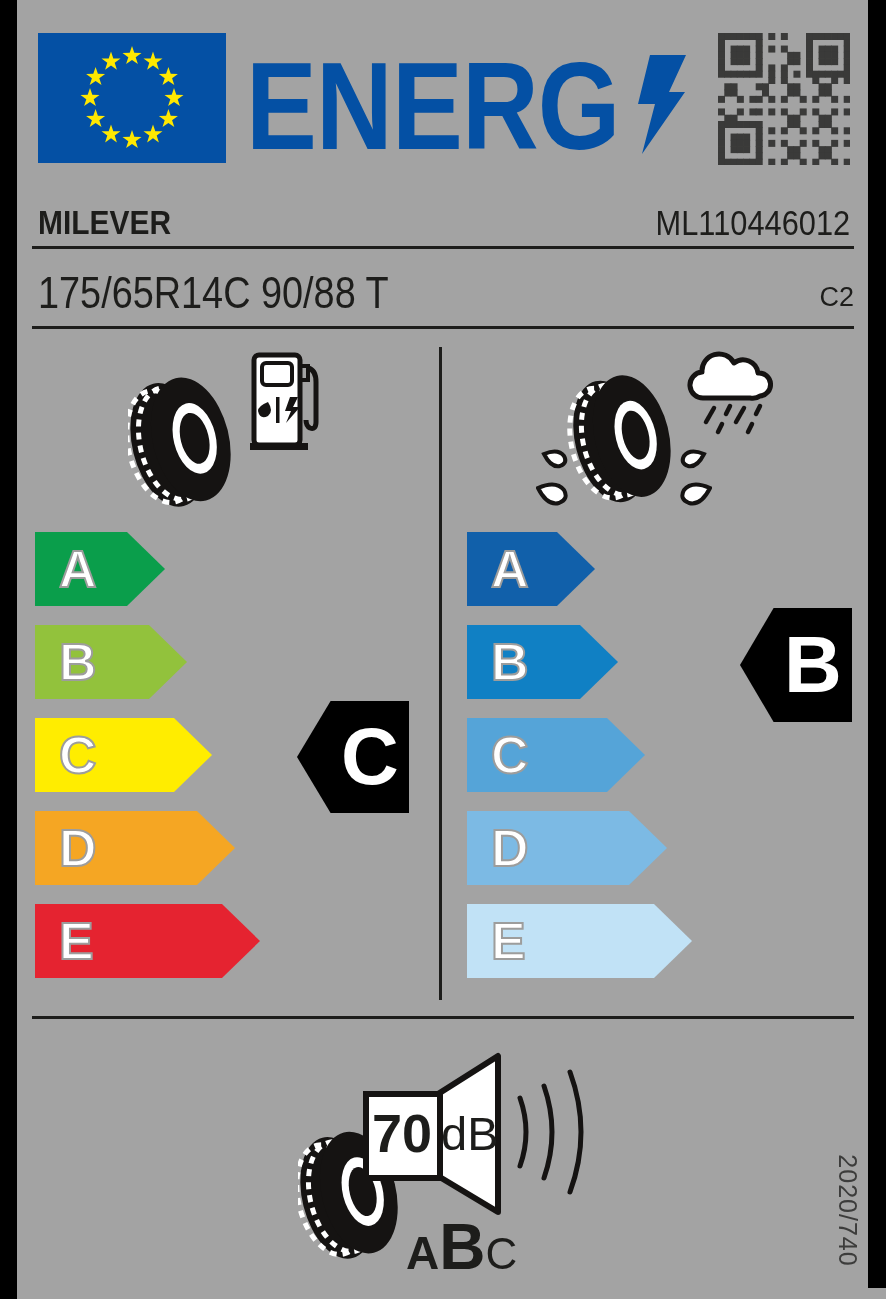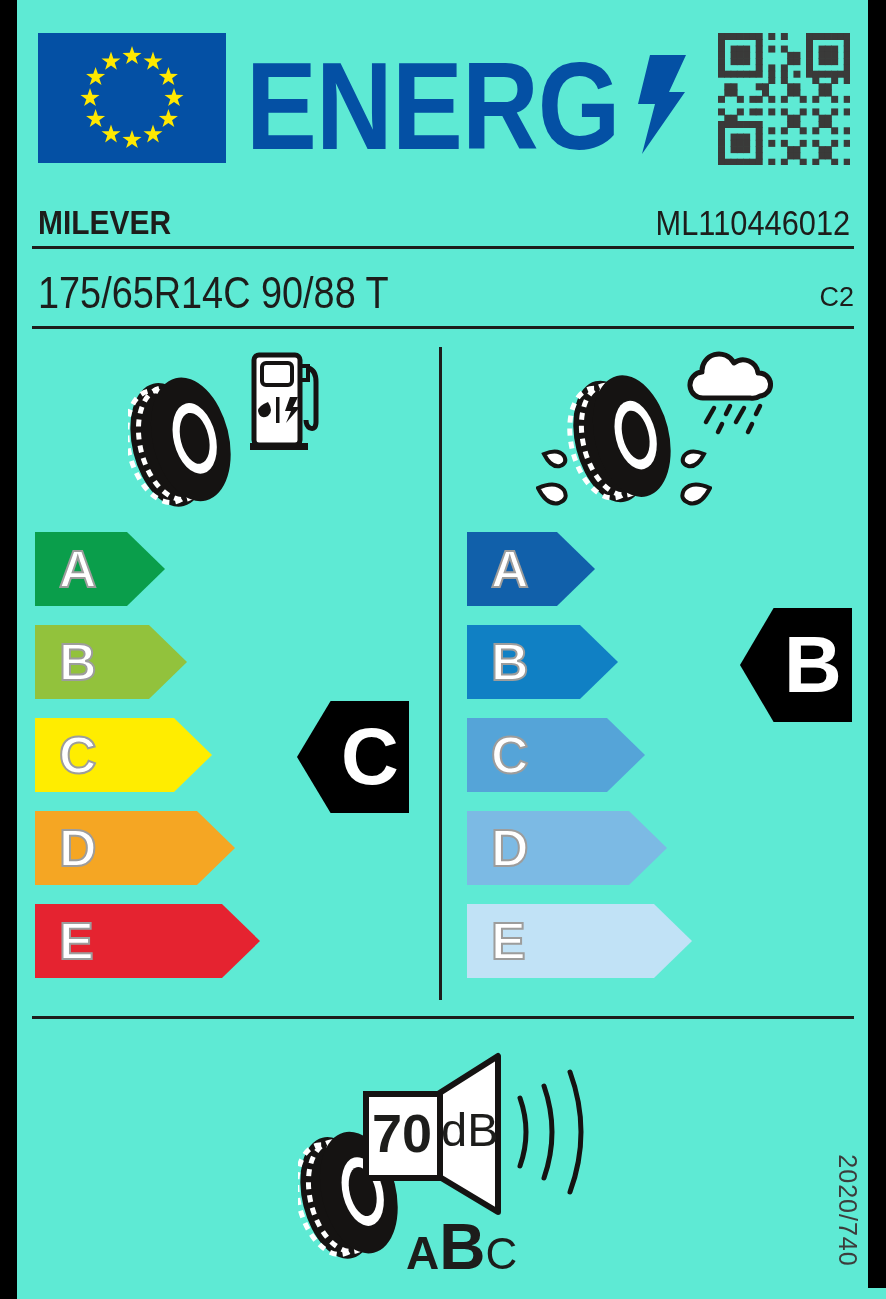--- a/index.html
+++ b/index.html
@@ -1,17 +1,17 @@
 <!DOCTYPE html>
 <html><head>
 <meta charset="utf-8">
 <style>
   html,body{margin:0;padding:0;background:#888;}
   #label{
-    position:relative;width:886px;height:1299px;background:#5eead4;
+    position:relative;width:886px;height:1299px;background:#a3a3a3;
     font-family:"Liberation Sans",sans-serif;color:#1d1d1b;overflow:hidden;
     margin:0 auto;
   }
   .abs{position:absolute;}
   .border-band{background:#000;}
   .rule{background:#1d1d1b;height:3px;}
   
   .brand{font-size:34px;font-weight:bold;transform:scaleX(.88);transform-origin:left top;letter-spacing:0px;white-space:nowrap;}
   .label-id{font-size:35px;font-weight:normal;transform:scaleX(.88);transform-origin:right top;white-space:nowrap;}
   .tire-size{font-size:44px;font-weight:normal;transform:scaleX(.86);transform-origin:left top;white-space:nowrap;}
@@ -25,21 +25,21 @@
   .arrow span{
     font-size:52px;font-weight:bold;color:#fff;padding-left:24px;
     -webkit-text-stroke:2px #9d9d9c;
   }
   .indicator{
     position:absolute;background:#000;display:flex;align-items:center;justify-content:center;
     clip-path:polygon(0 50%, 30% 0, 100% 0, 100% 100%, 30% 100%);
   }
   .indicator span{color:#fff;font-weight:bold;font-size:80px;margin-left:30%;}
   
-  .noise-db{display:flex;align-items:flex-start;white-space:nowrap;}
+  .noise-db{display:flex;align-items:center;white-space:nowrap;}
   .noise-db .val{font-size:54px;font-weight:bold;}
   .noise-db .unit{font-size:47px;font-weight:normal;margin-left:9px;}
   .noise-abc{display:flex;align-items:baseline;}
   .noise-abc .a{font-size:46px;font-weight:600;}
   .noise-abc .b{font-size:64px;font-weight:bold;}
   .noise-abc .c{font-size:44px;font-weight:normal;}
   .regulation{font-size:25px;color:#3c3c3b;letter-spacing:1px;text-align:center;transform:rotate(90deg);}
   svg{display:block;}
 </style>
 </head>

